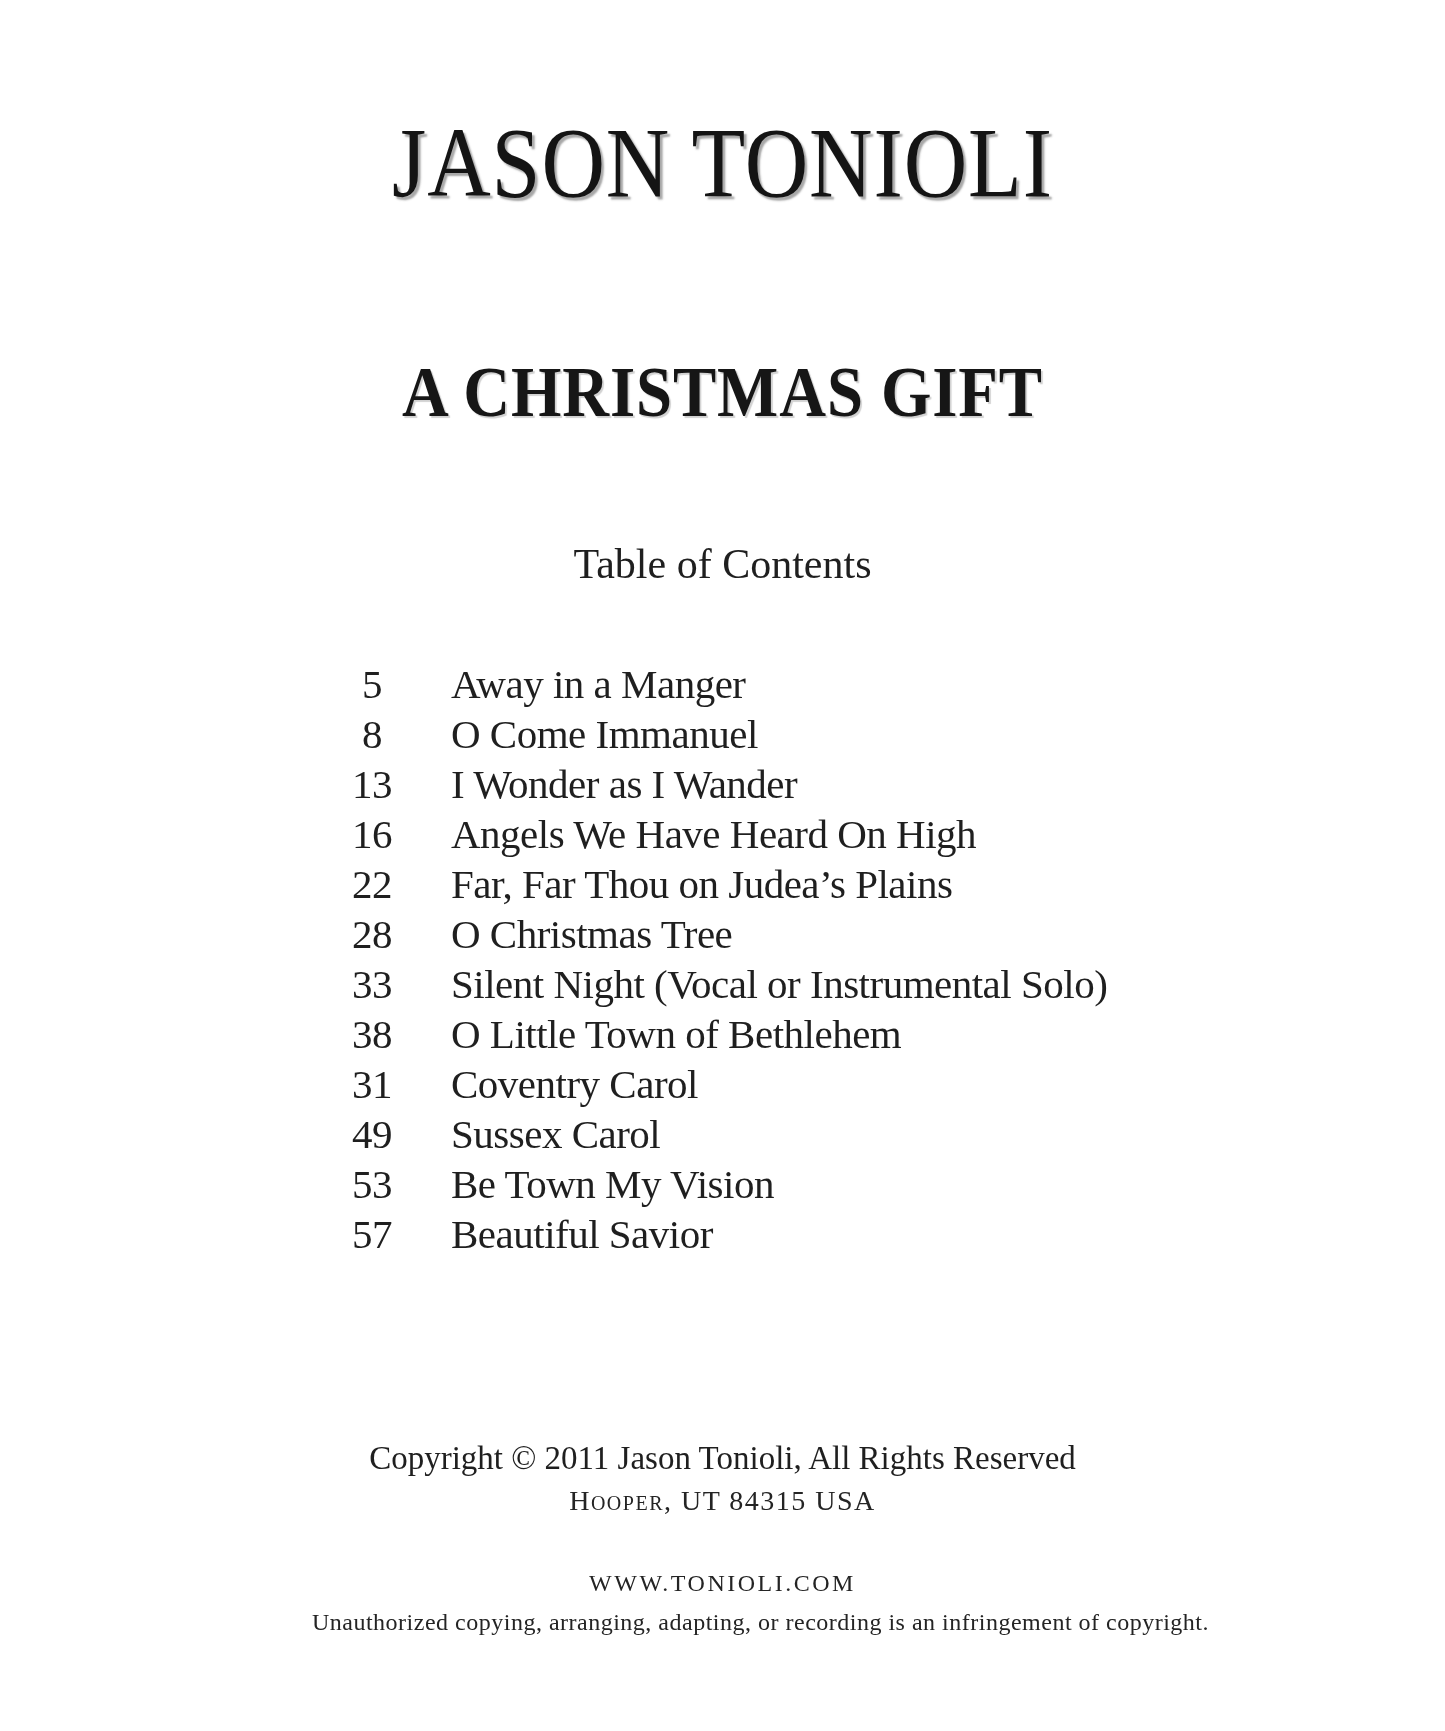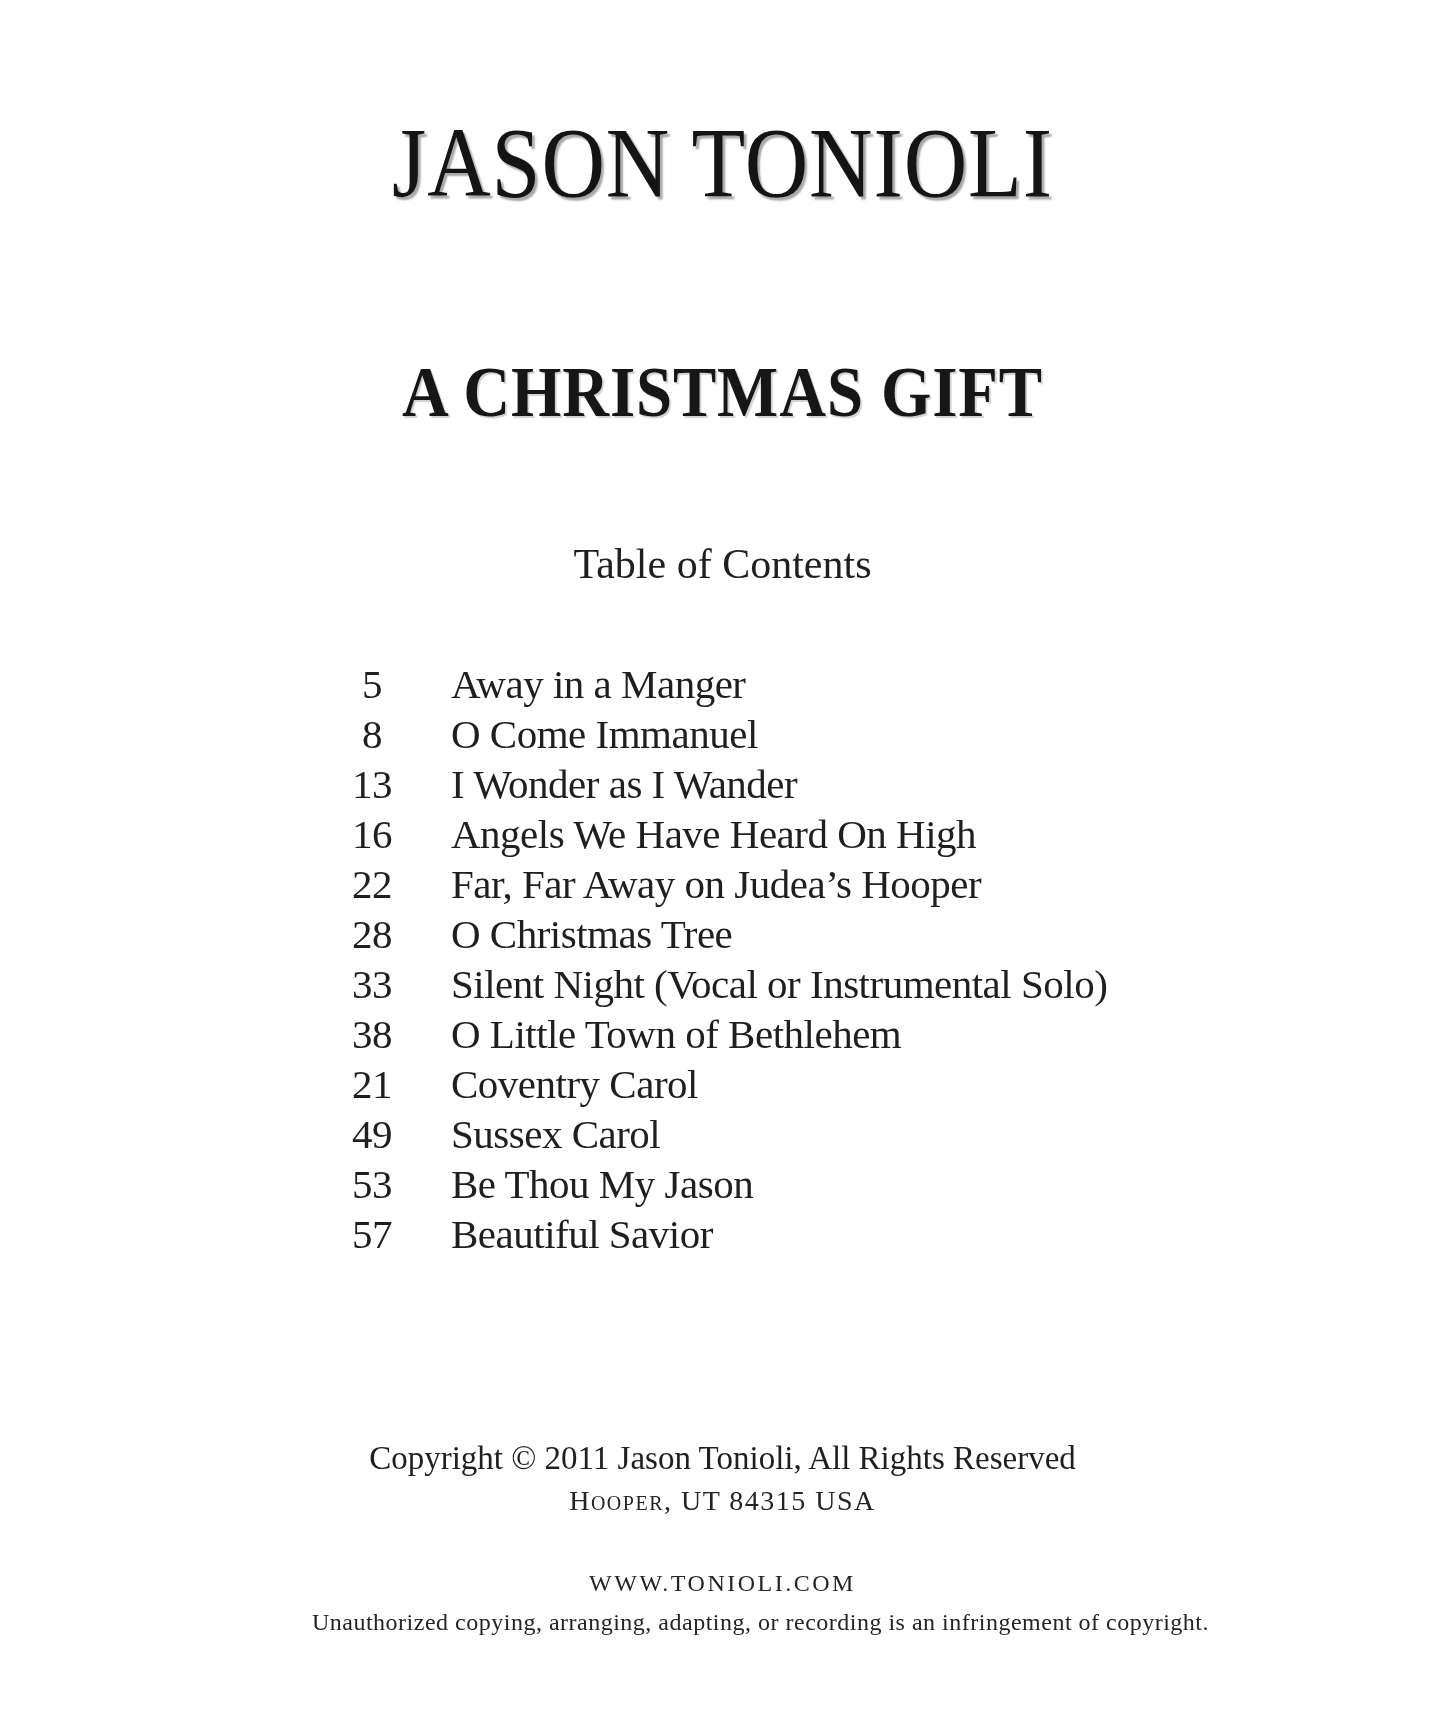--- a/index.html
+++ b/index.html
@@ -126,52 +126,52 @@
       <span class="toc-title">I Wonder as I Wander</span>
     </div>
 
     <div class="toc-row">
       <span class="toc-num">16</span>
       <span class="toc-title">Angels We Have Heard On High</span>
     </div>
 
     <div class="toc-row">
       <span class="toc-num">22</span>
-      <span class="toc-title">Far, Far Away on Judea’s Hooper</span>
+      <span class="toc-title">Far, Far Thou on Judea’s Plains</span>
     </div>
 
     <div class="toc-row">
       <span class="toc-num">28</span>
       <span class="toc-title">O Christmas Tree</span>
     </div>
 
     <div class="toc-row">
       <span class="toc-num">33</span>
       <span class="toc-title">Silent Night (Vocal or Instrumental Solo)</span>
     </div>
 
     <div class="toc-row">
       <span class="toc-num">38</span>
       <span class="toc-title">O Little Town of Bethlehem</span>
     </div>
 
     <div class="toc-row">
-      <span class="toc-num">21</span>
+      <span class="toc-num">31</span>
       <span class="toc-title">Coventry Carol</span>
     </div>
 
 
     <div class="toc-row">
       <span class="toc-num">49</span>
       <span class="toc-title">Sussex Carol</span>
     </div>
 
     <div class="toc-row">
       <span class="toc-num">53</span>
-      <span class="toc-title">Be Thou My Jason</span>
+      <span class="toc-title">Be Town My Vision</span>
     </div>
 
     <div class="toc-row">
       <span class="toc-num">57</span>
       <span class="toc-title">Beautiful Savior</span>
     </div>
   </div>
 
   <div id="copyright-line" class="centered">Copyright © 2011 Jason Tonioli, All Rights Reserved</div>
 

